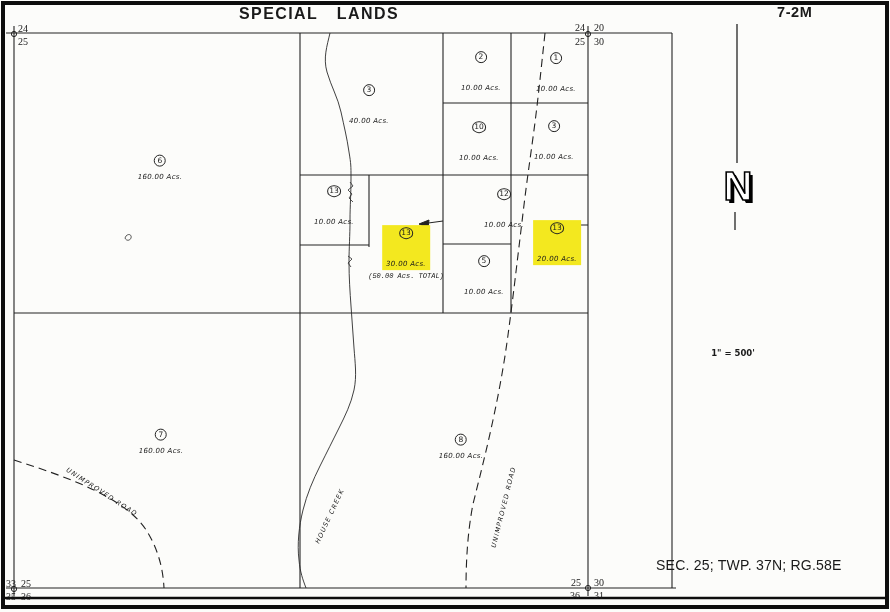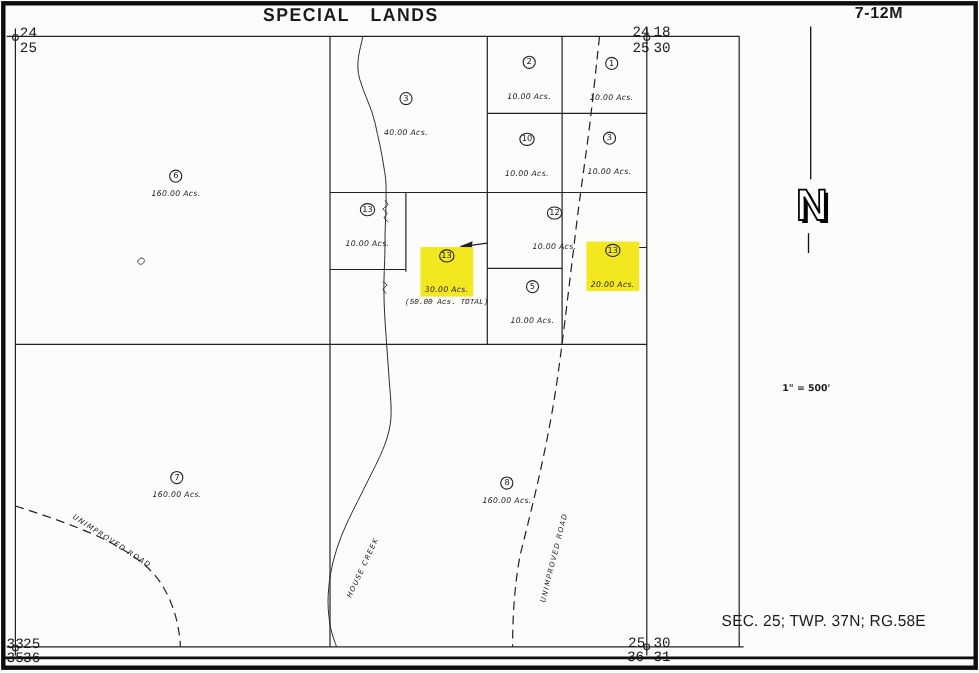--- a/index.html
+++ b/index.html
@@ -22,21 +22,21 @@
         border:1px solid #222;border-radius:50%;font-size:7.5px;padding:0 1px;box-sizing:border-box;
         font-family:"DejaVu Sans",sans-serif;background:transparent;}
   .acres{font-size:7px;font-style:italic;letter-spacing:.3px;white-space:nowrap;
          font-family:"DejaVu Sans",sans-serif;margin-top:20px;}
   .parcel.wide .acres{margin-top:5px;text-align:center;}
   .note{font-size:7px;font-style:italic;margin-top:3px;white-space:nowrap;
         font-family:Liberation Mono, monospace;}
 
   .rot{position:absolute;font-size:6.5px;letter-spacing:1.2px;white-space:nowrap;
        font-style:italic;font-family:"DejaVu Sans",sans-serif;transform-origin:center;}
-  .corner{position:absolute;font-size:13px;line-height:1;font-family:Liberation Mono, monospace;}
+  .corner{position:absolute;font-size:10px;line-height:1;font-family:Liberation Serif, serif;}
 </style>
 </head>
 <body>
 
 <div class="page">
 
   <svg class="map" viewBox="0 0 890 612">
 
     <g stroke="#0d0d0d" fill="none">
       <rect x="3" y="3" width="884" height="604" stroke-width="4"></rect>
@@ -95,21 +95,21 @@
       <circle cx="14" cy="34" r="2.6"></circle>
       <circle cx="588" cy="34" r="2.6"></circle>
       <circle cx="14" cy="589" r="2.6"></circle>
       <circle cx="588" cy="588" r="2.6"></circle>
     </g>
 
     <path d="M126,236 c3,-3 6,-1 5,2 c-1,3 -5,3 -6,0 z" stroke="#333" stroke-width=".8" fill="none"></path>
   </svg>
 
   <div class="title">SPECIAL LANDS</div>
-  <div class="sheetno">7-12M</div>
+  <div class="sheetno">7-2M</div>
 
   <div class="parcel" style="left:481px;top:70px">
     <span class="hlbox">
         <span class="pnum">2</span>
         <span class="acres">10.00 Acs.</span>
       </span>
   </div>
   <div class="parcel" style="left:556px;top:71px">
     <span class="hlbox">
         <span class="pnum">1</span>
@@ -185,21 +185,21 @@
   </div>
 
   <div class="rot" style="left:60px;top:488px;transform:rotate(33deg)">UNIMPROVED ROAD</div>
   <div class="rot" style="left:300px;top:512px;transform:rotate(-65deg)">HOUSE CREEK</div>
   <div class="rot" style="left:462px;top:503px;transform:rotate(-76deg)">UNIMPROVED ROAD</div>
 
   <div class="corner" style="left:18px;top:24px">24</div>
   <div class="corner" style="left:18px;top:37px">25</div>
 
   <div class="corner" style="left:575px;top:23px">24</div>
-  <div class="corner" style="left:594px;top:23px">18</div>
+  <div class="corner" style="left:594px;top:23px">20</div>
   <div class="corner" style="left:575px;top:37px">25</div>
   <div class="corner" style="left:594px;top:37px">30</div>
 
   <div class="corner" style="left:6px;top:579px">33</div>
   <div class="corner" style="left:21px;top:579px">25</div>
   <div class="corner" style="left:6px;top:592px">35</div>
   <div class="corner" style="left:21px;top:592px">36</div>
 
   <div class="corner" style="left:571px;top:578px">25</div>
   <div class="corner" style="left:594px;top:578px">30</div>

